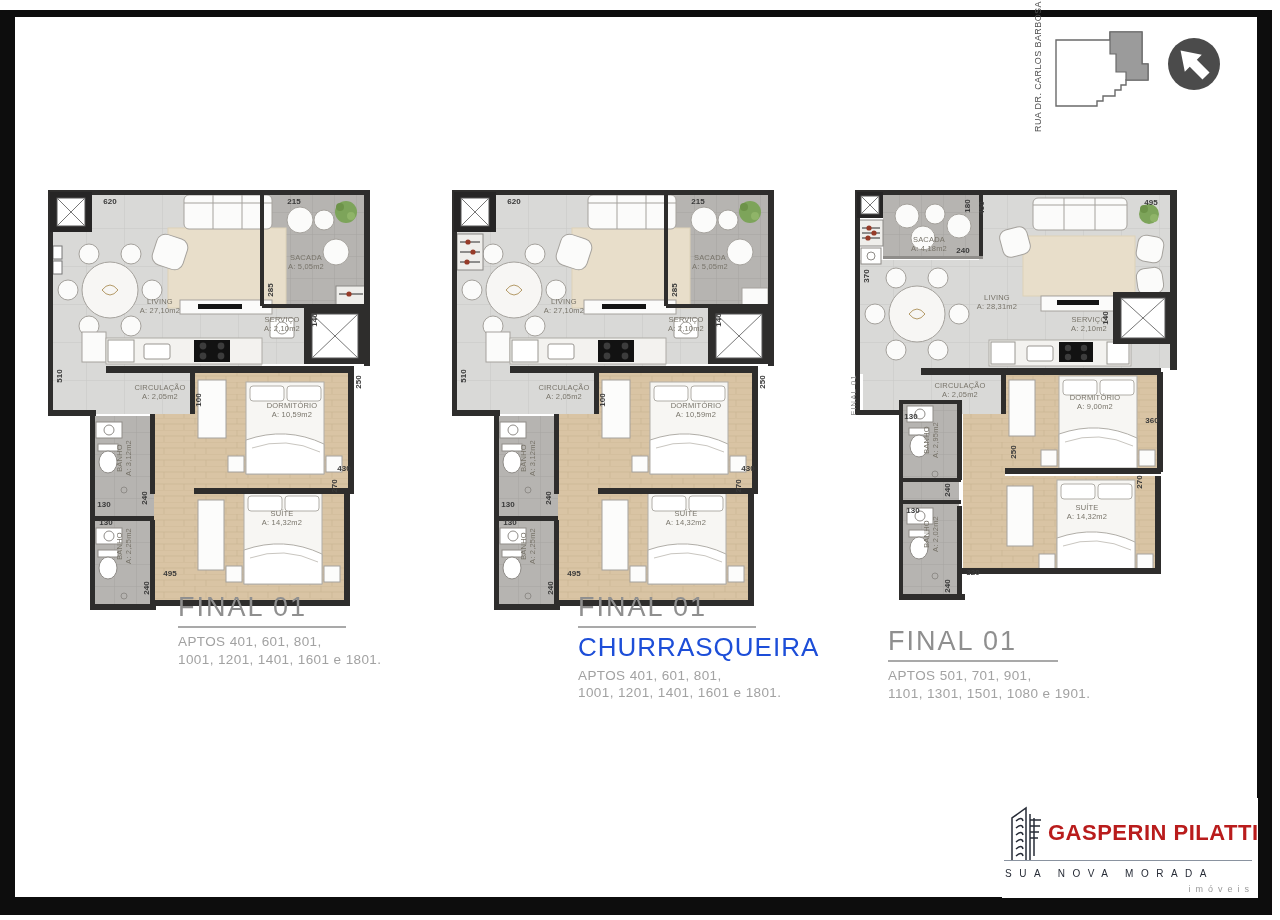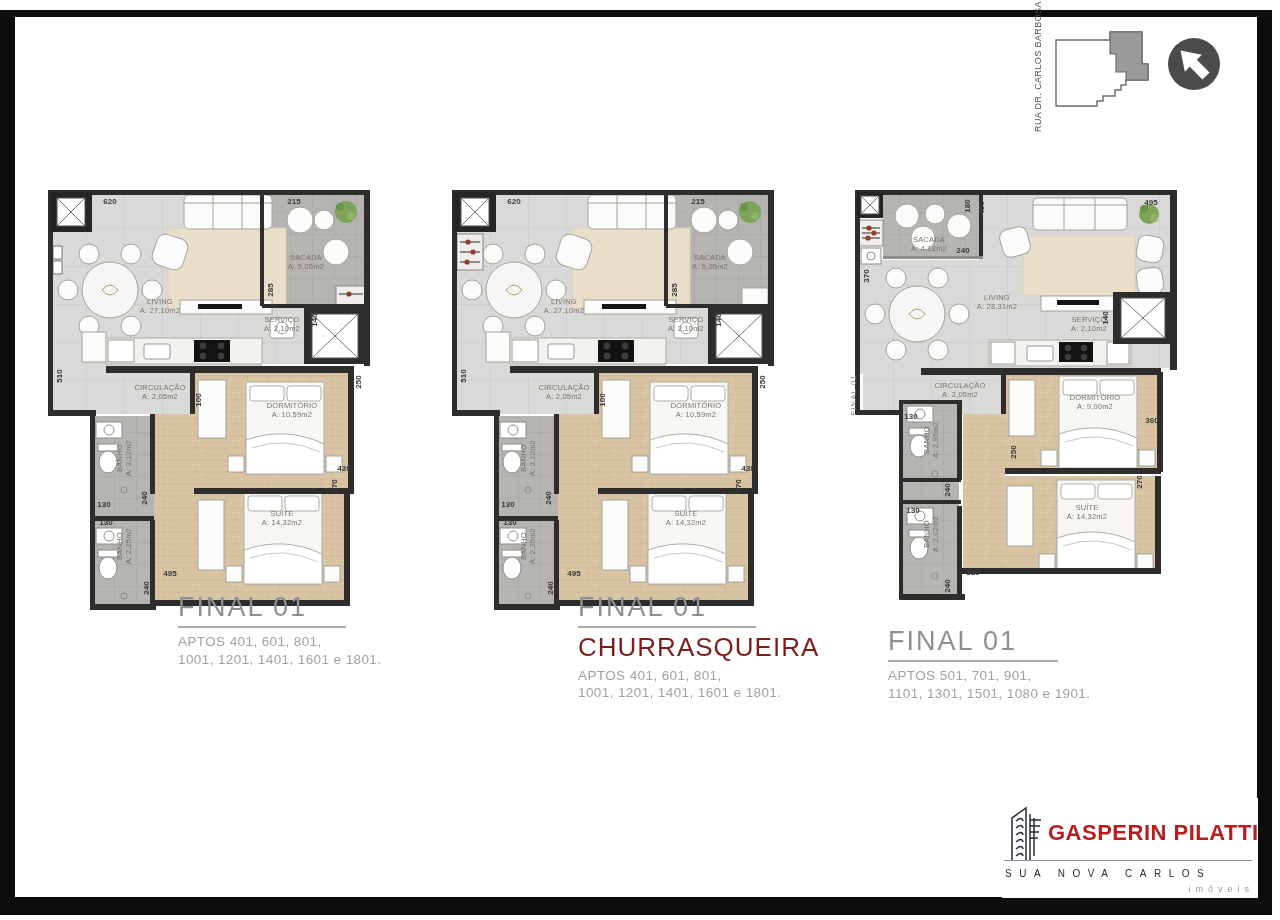--- a/index.html
+++ b/index.html
@@ -15,21 +15,21 @@
   .room-label{position:absolute;transform:translate(-50%,-50%);display:flex;flex-direction:column;
        align-items:center;font-size:7.5px;color:#78746a;line-height:1.25;white-space:nowrap;
        text-align:center;z-index:4;letter-spacing:.2px;}
   .room-label.rot{transform:translate(-50%,-50%) rotate(-90deg);}
   .side-label{position:absolute;font-size:8px;color:#8a8a8a;letter-spacing:1px;white-space:nowrap;
        transform:translate(-50%,-50%) rotate(-90deg);z-index:5;}
   
   .plan-caption{position:absolute;z-index:6;}
   .pt-title{font-size:27px;color:#8f8f8f;letter-spacing:2px;}
   .pt-rule{border-top:2px solid #a9a9a9;margin:3px 0 5px;}
-  .pt-sub{font-size:26px;color:#7f1d1d;letter-spacing:1px;line-height:1.15;}
+  .pt-sub{font-size:26px;color:#1d4ed8;letter-spacing:1px;line-height:1.15;}
   .pt-aptos{font-size:13.5px;color:#a2a2a2;line-height:1.3;margin-top:4px;letter-spacing:.4px;}
   
   .street-label{position:absolute;left:1033px;top:26px;height:106px;writing-mode:vertical-rl;
        transform:rotate(180deg);font-size:9px;color:#4e4e4e;letter-spacing:.4px;white-space:nowrap;}
   
   #footer-logo{position:absolute;left:1002px;top:798px;width:256px;height:100px;background:#fff;z-index:8;}
   .brand-name{position:absolute;left:46px;top:22px;font-size:22px;font-weight:bold;color:#b91c1c;
        letter-spacing:.5px;white-space:nowrap;}
   .brand-rule{position:absolute;left:2px;right:6px;top:62px;border-top:1px solid #8a93a0;}
   .brand-tagline{position:absolute;left:3px;top:70px;font-size:10px;color:#262b36;letter-spacing:7.5px;
@@ -654,16 +654,16 @@
         <path d="M8 31 q6 -5 7 0"></path>
           <path d="M8 24 q6 -5 7 0"></path>
           <path d="M8 17 q6 -5 7 0"></path>
         <path d="M22 56 V10"></path>
           <path d="M26 52 V14"></path>
         <path d="M22 16 H33 M22 22 H32 M22 28 H31 M22 34 H30"></path>
       </g>
     </svg>
     <div class="brand-name">GASPERIN PILATTI</div>
     <div class="brand-rule"></div>
-    <div class="brand-tagline">SUA NOVA CARLOS</div>
+    <div class="brand-tagline">SUA NOVA MORADA</div>
     <div class="duo-caption">imóveis</div>
   </div>
 </div>
 
 </body></html>

